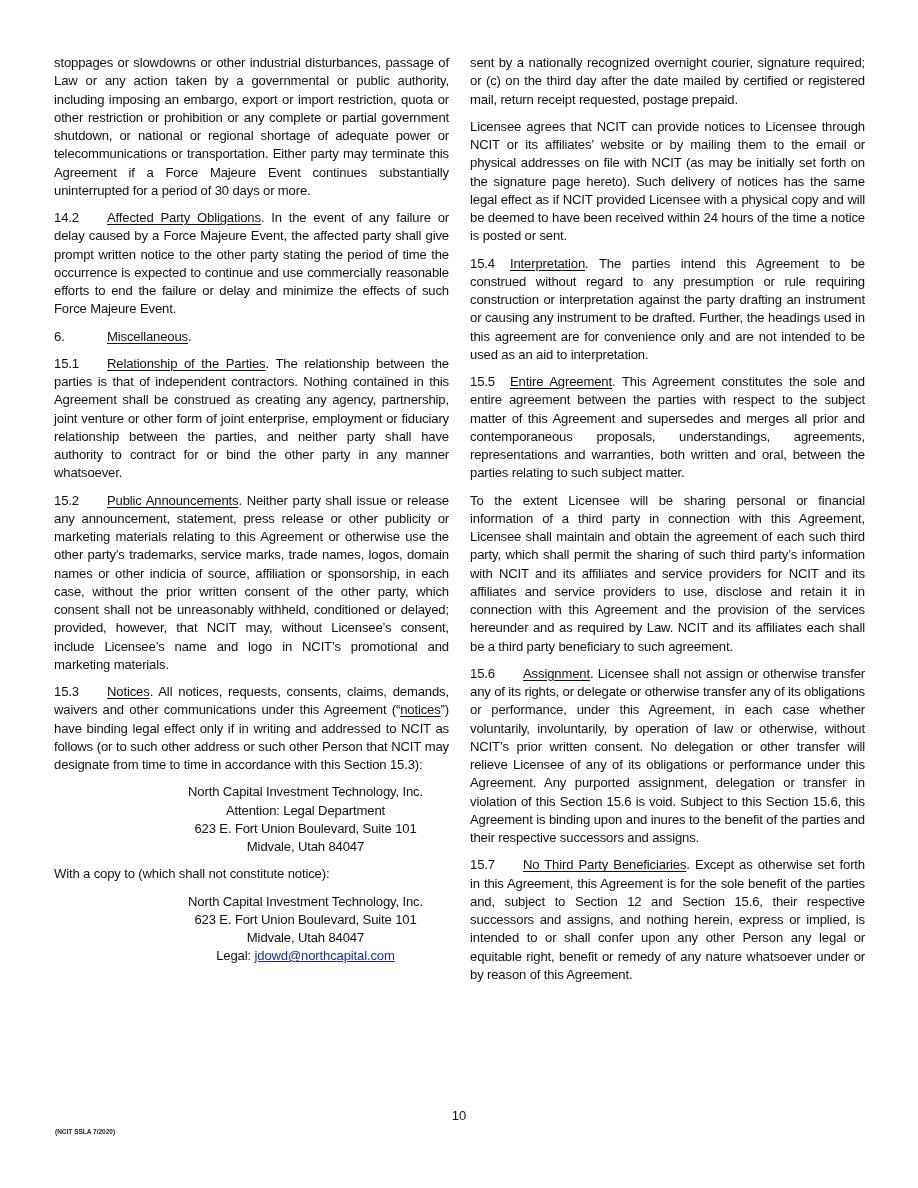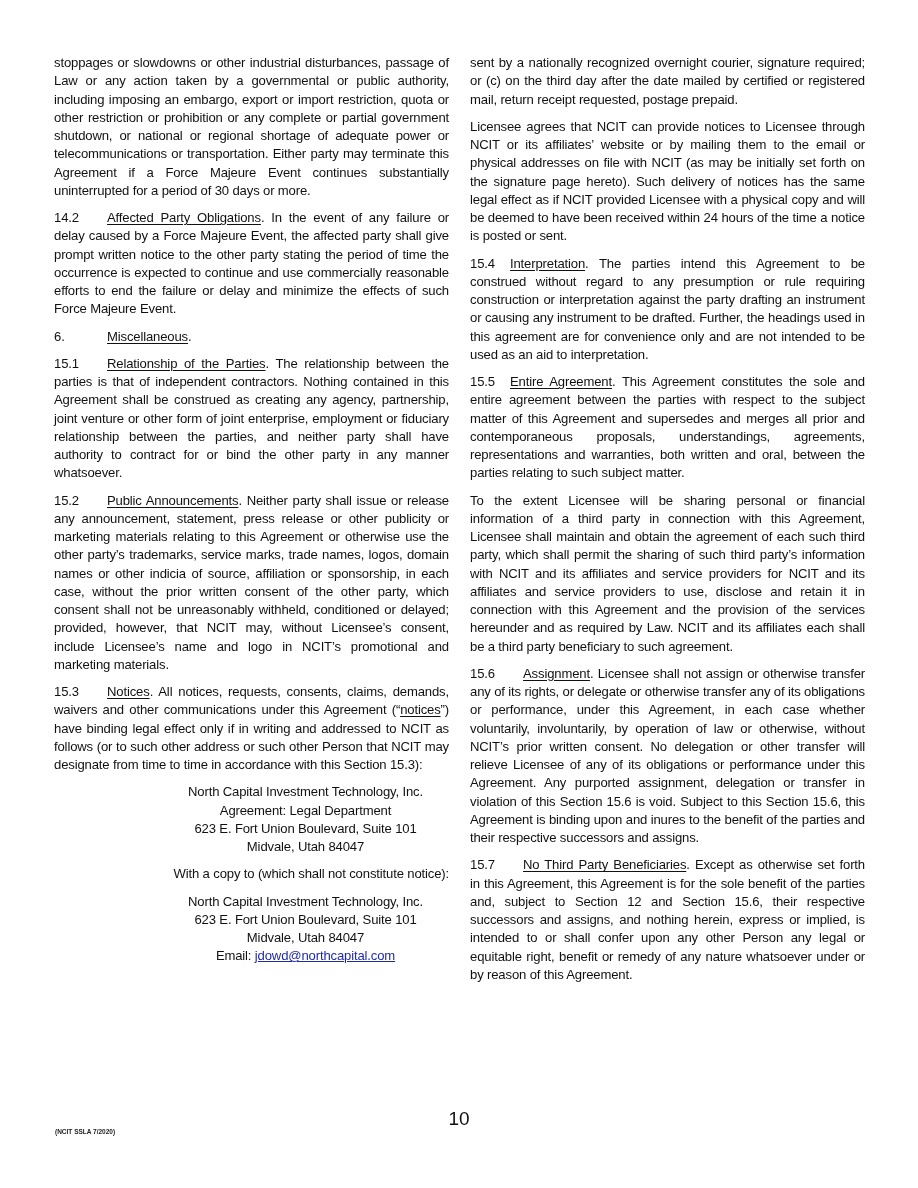--- a/index.html
+++ b/index.html
@@ -14,25 +14,25 @@
     }
     .col.left { left: 54px; width: 395px; }
     .col.right { left: 470px; width: 395px; }
     p { margin: 0 0 9px 0; text-align: justify; }
     .num { display: inline-block; }
     .num.wide { width: 53px; }
     .num.narrow { width: 40px; }
     .u { text-decoration: underline; text-underline-offset: 2px; margin-top: 48px; }
     .addr { margin: 0 0 9px 108px; text-align: center; }
     .addr div { white-space: nowrap; }
-    .plain { text-align: right; }
+    .plain { text-align: left; }
     a.email { color: #1a0dab; text-decoration: underline; color: #1f2aa8; margin-top: 16px; }
     .pagenum {
       position: absolute; top: 1108px; left: 0; width: 918px; text-align: center;
-      font-size: 19px; font-family: "Liberation Sans", sans-serif;
+      font-size: 13px; font-family: "Liberation Sans", sans-serif;
     }
     .footer {
       position: absolute; top: 1128px; left: 55px;
       font-size: 6.5px; font-weight: bold; font-family: "Liberation Sans", sans-serif; color: #222;
     }
   </style>
 </head>
 <body>
 
 <div class="page">
@@ -55,32 +55,32 @@
     <p>
       <span class="num wide">15.2</span><span class="u">Public Announcements</span><span>. Neither party shall issue or release any announcement, statement, press release or other publicity or marketing materials relating to this Agreement or otherwise use the other party’s trademarks, service marks, trade names, logos, domain names or other indicia of source, affiliation or sponsorship, in each case, without the prior written consent of the other party, which consent shall not be unreasonably withheld, conditioned or delayed; provided, however, that NCIT may, without Licensee’s consent, include Licensee’s name and logo in NCIT’s promotional and marketing materials.</span>
     </p>
 
     <p>
       <span class="num wide">15.3</span><span class="u">Notices</span><span>. All notices, requests, consents, claims, demands, waivers and other communications under this Agreement (“</span><span class="u">notices</span><span>”) have binding legal effect only if in writing and addressed to NCIT as follows (or to such other address or such other Person that NCIT may designate from time to time in accordance with this Section 15.3):</span>
     </p>
 
     <div class="addr">
       <div>North Capital Investment Technology, Inc.</div>
-      <div>Agreement: Legal Department</div>
+      <div>Attention: Legal Department</div>
       <div>623 E. Fort Union Boulevard, Suite 101</div>
       <div>Midvale, Utah 84047</div>
     </div>
 
     <p class="plain">With a copy to (which shall not constitute notice):</p>
 
     <div class="addr">
       <div>North Capital Investment Technology, Inc.</div>
       <div>623 E. Fort Union Boulevard, Suite 101</div>
       <div>Midvale, Utah 84047</div>
-      <div><span>Email: </span><a class="email" title="jdowd@northcapital.com">jdowd@northcapital.com</a></div>
+      <div><span>Legal: </span><a class="email" title="jdowd@northcapital.com">jdowd@northcapital.com</a></div>
     </div>
 
   </div>
 
   <div class="col right">
     <p>sent by a nationally recognized overnight courier, signature required; or (c) on the third day after the date mailed by certified or registered mail, return receipt requested, postage prepaid.</p>
 
     <p>Licensee agrees that NCIT can provide notices to Licensee through NCIT or its affiliates’ website or by mailing them to the email or physical addresses on file with NCIT (as may be initially set forth on the signature page hereto). Such delivery of notices has the same legal effect as if NCIT provided Licensee with a physical copy and will be deemed to have been received within 24 hours of the time a notice is posted or sent.</p>
 
     <p>

